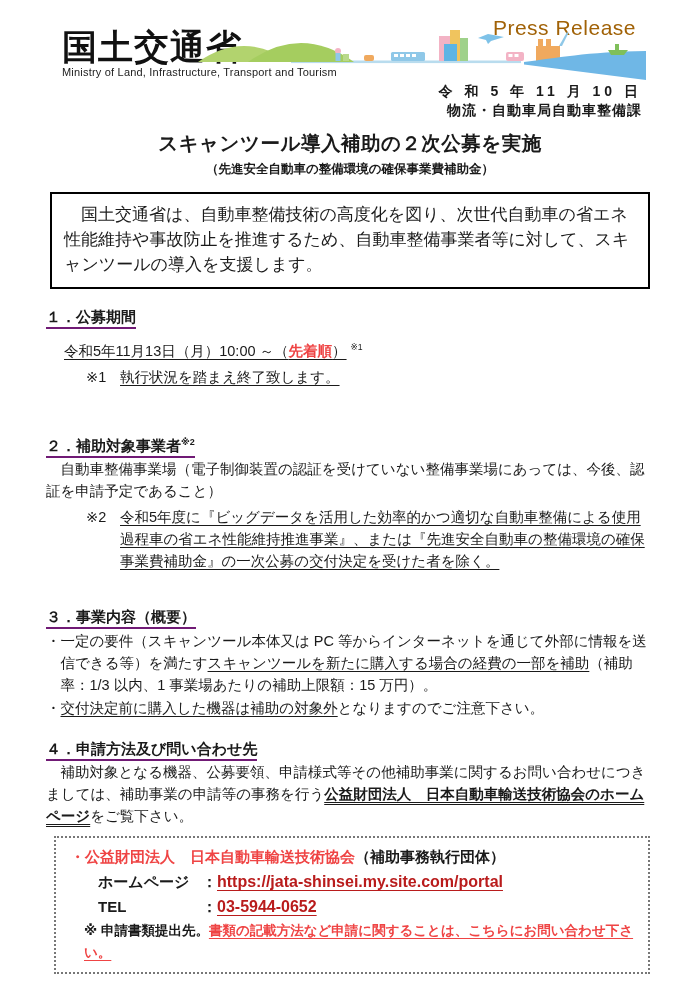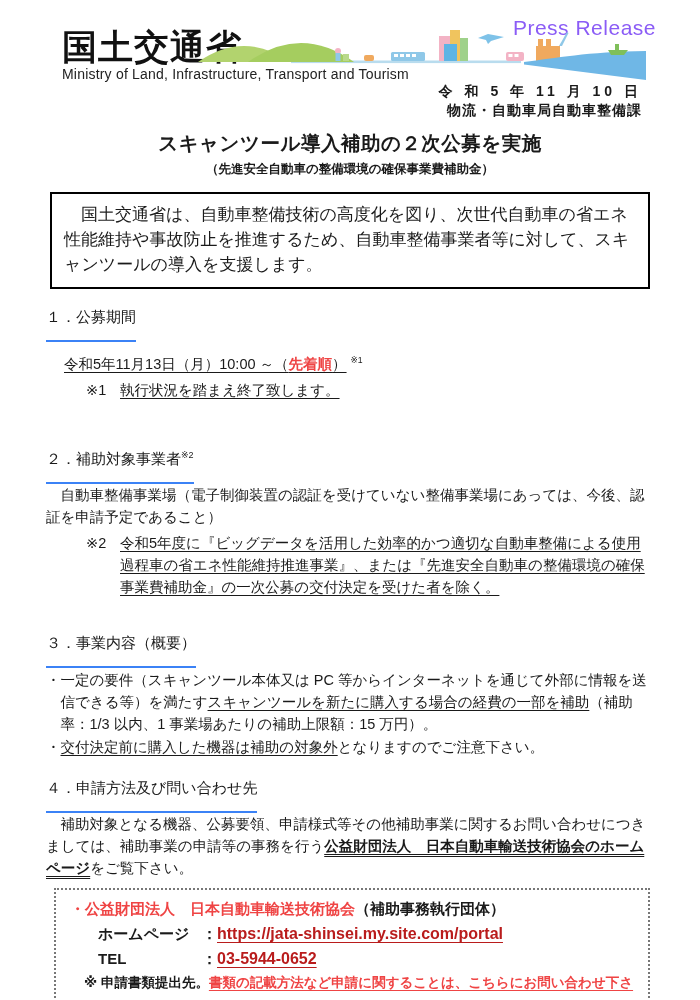--- a/index.html
+++ b/index.html
@@ -2,38 +2,38 @@
 <html><head>
 <meta charset="utf-8">
 <style>
   * { margin:0; padding:0; box-sizing:border-box; }
   html,body { width:700px; height:1000px; background:#fff; overflow:hidden; }
   body { font-family:"Liberation Sans","DejaVu Sans",sans-serif; color:#1a1a1a; }
   .page { position:relative; width:700px; height:1000px; }
 
   
   .header { position:relative; height:122px; }
-  .press-release { position:absolute; top:16px; right:44px; font-size:21px; color:#8b5cf6; letter-spacing:0.5px; }
+  .press-release { position:absolute; top:16px; right:64px; font-size:21px; color:#a16207; letter-spacing:0.5px; }
   .logo-block { position:absolute; top:30px; left:62px; }
   .logo-ja { font-size:35px; font-weight:bold; color:#111; letter-spacing:1px; line-height:34px; }
-  .logo-en { font-size:14px; color:#222; margin-top:2px; letter-spacing:0.2px; }
+  .logo-en { font-size:11px; color:#222; margin-top:2px; letter-spacing:0.2px; }
   .illustration { position:absolute; top:24px; left:196px; width:450px; height:58px; }
   .date-line { position:absolute; top:83px; right:58px; font-size:14px; font-weight:bold; letter-spacing:4px; }
   .dept-line { position:absolute; top:102px; right:58px; font-size:14px; font-weight:bold; letter-spacing:1px; }
 
   
   .title-main { text-align:center; font-size:19.5px; font-weight:bold; margin-top:8px; letter-spacing:0.5px; }
   .title-sub  { text-align:center; font-size:12.5px; font-weight:bold; margin-top:4px; }
   .title-catch{ text-align:center; font-size:16.5px; font-weight:bold; margin-top:12px; }
 
   
   .main { margin:0 48px 0 46px; font-size:14.5px; line-height:22px; }
   .summary-box { border:2px solid #000; margin:14px 2px 0 4px; padding:8px 12px 10px; line-height:25px; font-size:17px; }
 
-  .sec-heading { display:table; font-size:15px; font-weight:normal; border-bottom:2px solid #3b82f6; padding-bottom:14px; line-height:19px; }
+  .sec-heading { display:table; font-size:15px; font-weight:bold; border-bottom:2px solid #701a75; padding-bottom:1px; line-height:19px; }
   .sec1 { margin-top:18px; }
   .sec2 { margin-top:45px; }
   .sec3 { margin-top:35px; }
   .sec4 { margin-top:20px; }
 
   .u  { text-decoration:underline; text-underline-offset:3px; }
   .u2 { text-decoration-line:underline; text-decoration-style:double; text-underline-offset:3px; }
   .red { color:#ef4444; }
   .bold { font-weight:bold; }
   sup { font-size:60%; vertical-align:super; }

